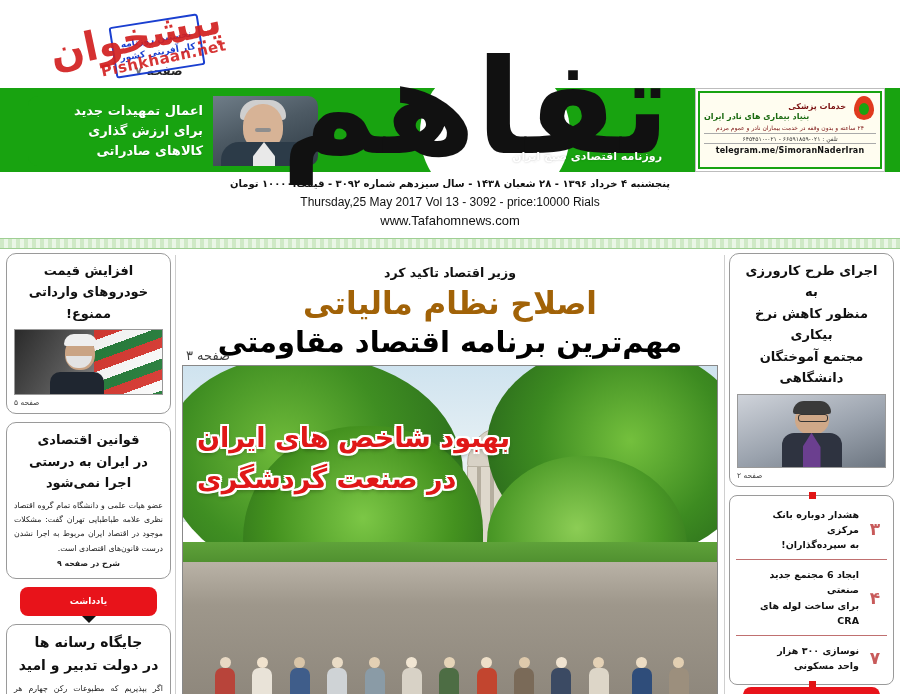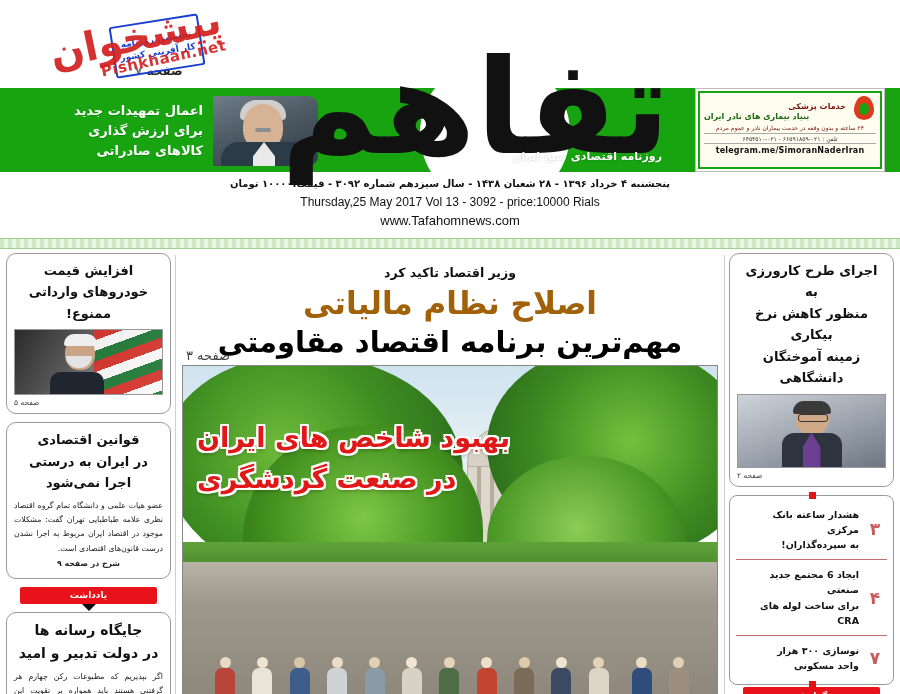--- a/index.html
+++ b/index.html
@@ -170,21 +170,21 @@
   }
   .idx-item:last-child{border-bottom:none;}
   .idx-text{flex:1;text-align:right;font-size:9.5px;font-weight:bold;line-height:1.6;color:#111;}
   .idx-num{
     flex:none;width:20px;text-align:center;font-size:17px;color:#c85a5a;
     font-weight:bold;font-family:"DejaVu Sans",sans-serif;
   }
 
   
   .tab-badge{
-    position:relative;height:17px;background:#e8131a;border-radius:2px;
+    position:relative;height:29px;background:#e8131a;border-radius:8px;
     display:flex;align-items:center;justify-content:center;
     margin:2px 14px 0 14px;
   }
   .tab-badge span{color:#fff;font-size:9px;font-weight:bold;}
   .tab-badge:after{
     content:"";position:absolute;bottom:-7px;left:50%;margin-left:-7px;
     width:0;height:0;border-left:7px solid transparent;border-right:7px solid transparent;
     border-top:7px solid #111;
   }
 
@@ -314,39 +314,39 @@
   </div>
 
   <div class="body-grid">
 
     <div class="col-right">
 
       <div class="box">
         <div class="box-title center">
           <div>اجرای طرح کارورزی به</div>
           <div>منظور کاهش نرخ بیکاری</div>
-          <div>زمینه آموختگان دانشگاهی</div>
+          <div>مجتمع آموختگان دانشگاهی</div>
         </div>
         <div class="box-photo" style="background:linear-gradient(160deg,#cfd3da 0%,#9aa2ad 55%,#6d7681 100%);">
           <div style="position:absolute;left:50%;margin-left:-17px;top:10px;width:34px;height:30px;border-radius:48%;background:#cfa888;"></div>
           <div style="position:absolute;left:50%;margin-left:-19px;top:6px;width:38px;height:13px;border-radius:20px 20px 4px 4px;background:#3a3a3a;"></div>
           <div style="position:absolute;left:50%;margin-left:-14px;top:19px;width:28px;height:6px;border:1px solid #333;border-radius:3px;"></div>
           <div style="position:absolute;left:50%;margin-left:-30px;top:38px;width:60px;height:36px;border-radius:12px 12px 0 0;background:#2e3340;"></div>
           <div style="position:absolute;left:50%;margin-left:-9px;top:38px;width:18px;height:36px;background:#6b3f8f;clip-path:polygon(50% 0,100% 40%,100% 100%,0 100%,0 40%);"></div>
         </div>
         <div class="page-ref">صفحه ۲</div>
       </div>
 
       <div class="idx-box">
         <div class="idx-sq t"></div>
         <div class="idx-sq b"></div>
 
         <div class="idx-item">
           <div class="idx-text">
-            <div>هشدار ساعته بانک مرکزی</div>
+            <div>هشدار دوباره بانک مرکزی</div>
             <div>به سپرده‌گذاران!</div>
           </div>
           <div class="idx-num">۳</div>
         </div>
 
         <div class="idx-item">
           <div class="idx-text">
             <div>ایجاد 6 مجتمع جدید صنعتی</div>
             <div>برای ساخت لوله های CRA</div>
           </div>

